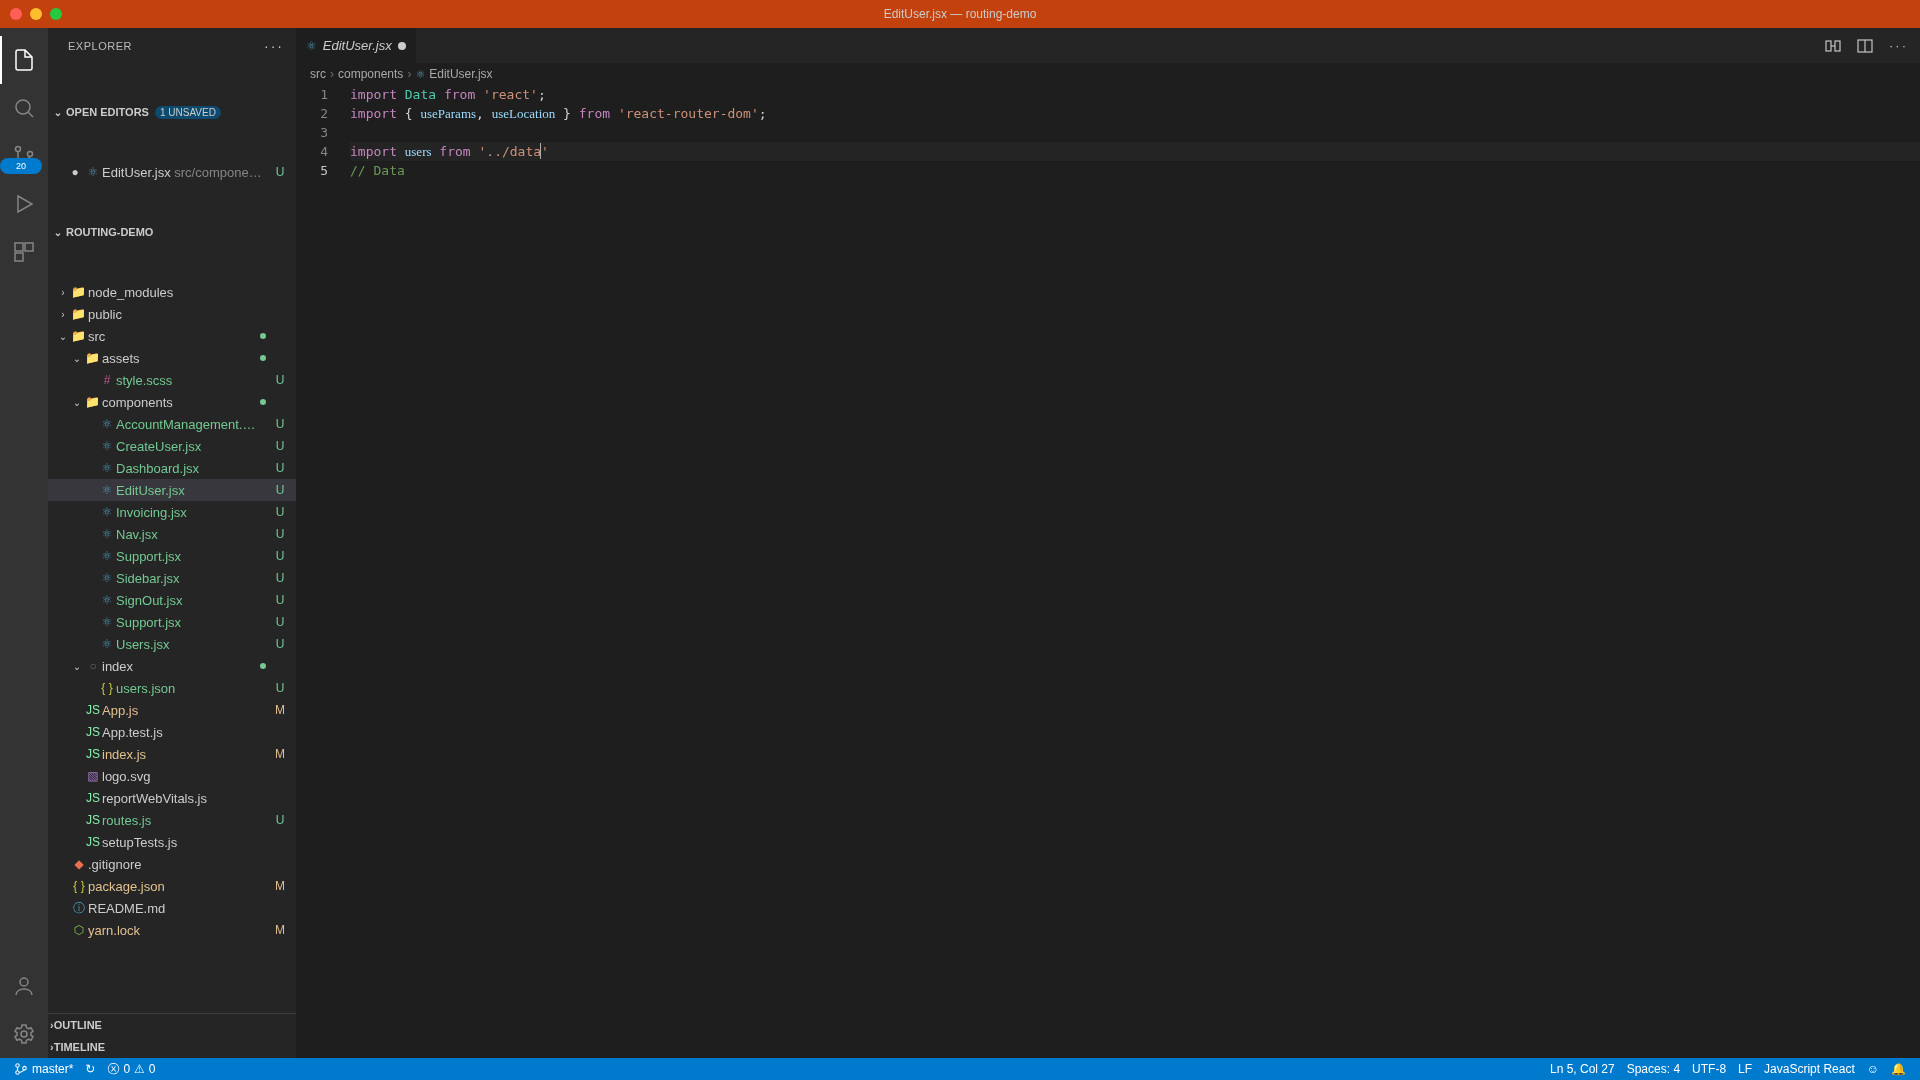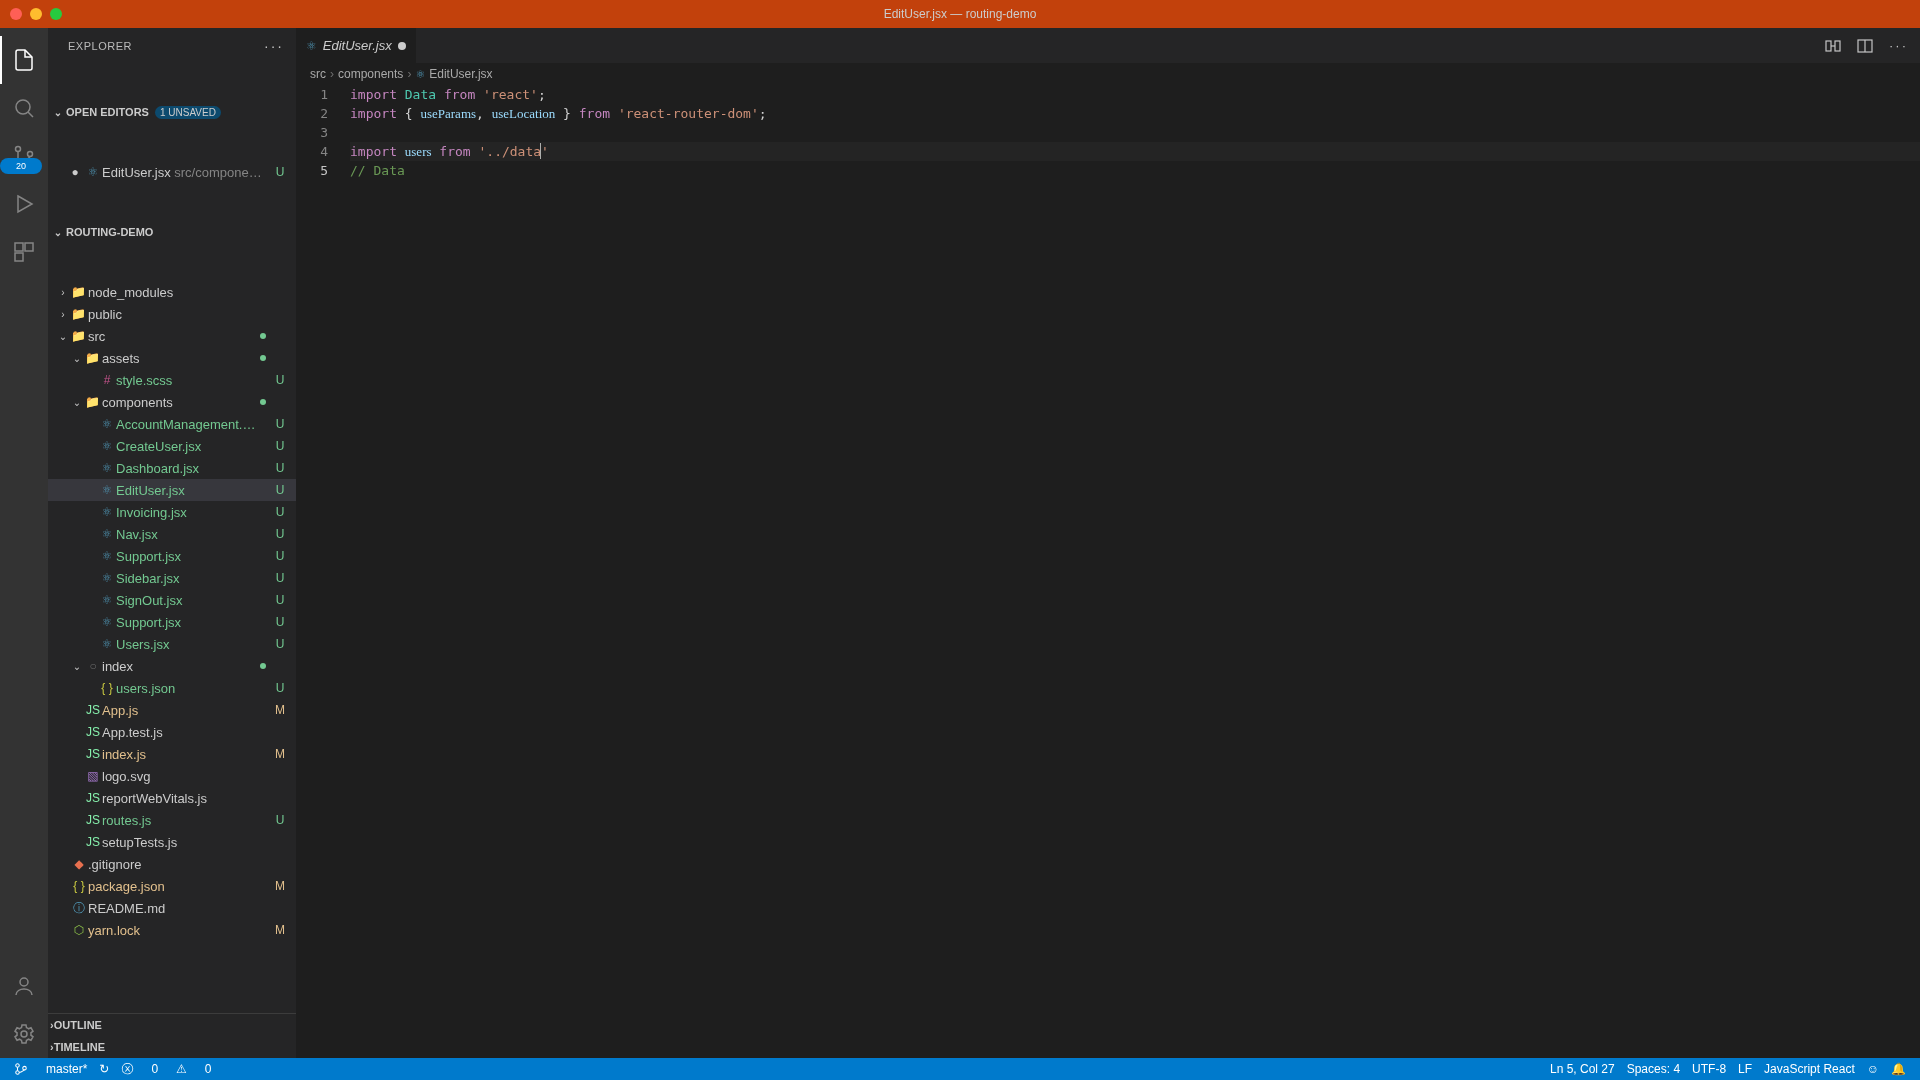--- a/index.html
+++ b/index.html
@@ -212,21 +212,21 @@
 .statusbar {
   height: 22px;
   background: #007acc;
   display: flex;
   align-items: center;
   font-size: 12px;
   color: #ffffff;
   padding: 0 8px;
   flex-shrink: 0;
 }
-.sb-item { padding: 0 6px; display: flex; align-items: center; gap: 18px; height: 100%; }
+.sb-item { padding: 0 6px; display: flex; align-items: center; gap: 4px; height: 100%; }
 .sb-spacer { flex: 1; }
 svg { display: block; }
 </style>
 </head>
 <body>
 
 <div class="titlebar">
   <div class="traffic-lights">
     <div class="tl tl-close"></div>
     <div class="tl tl-min"></div>

